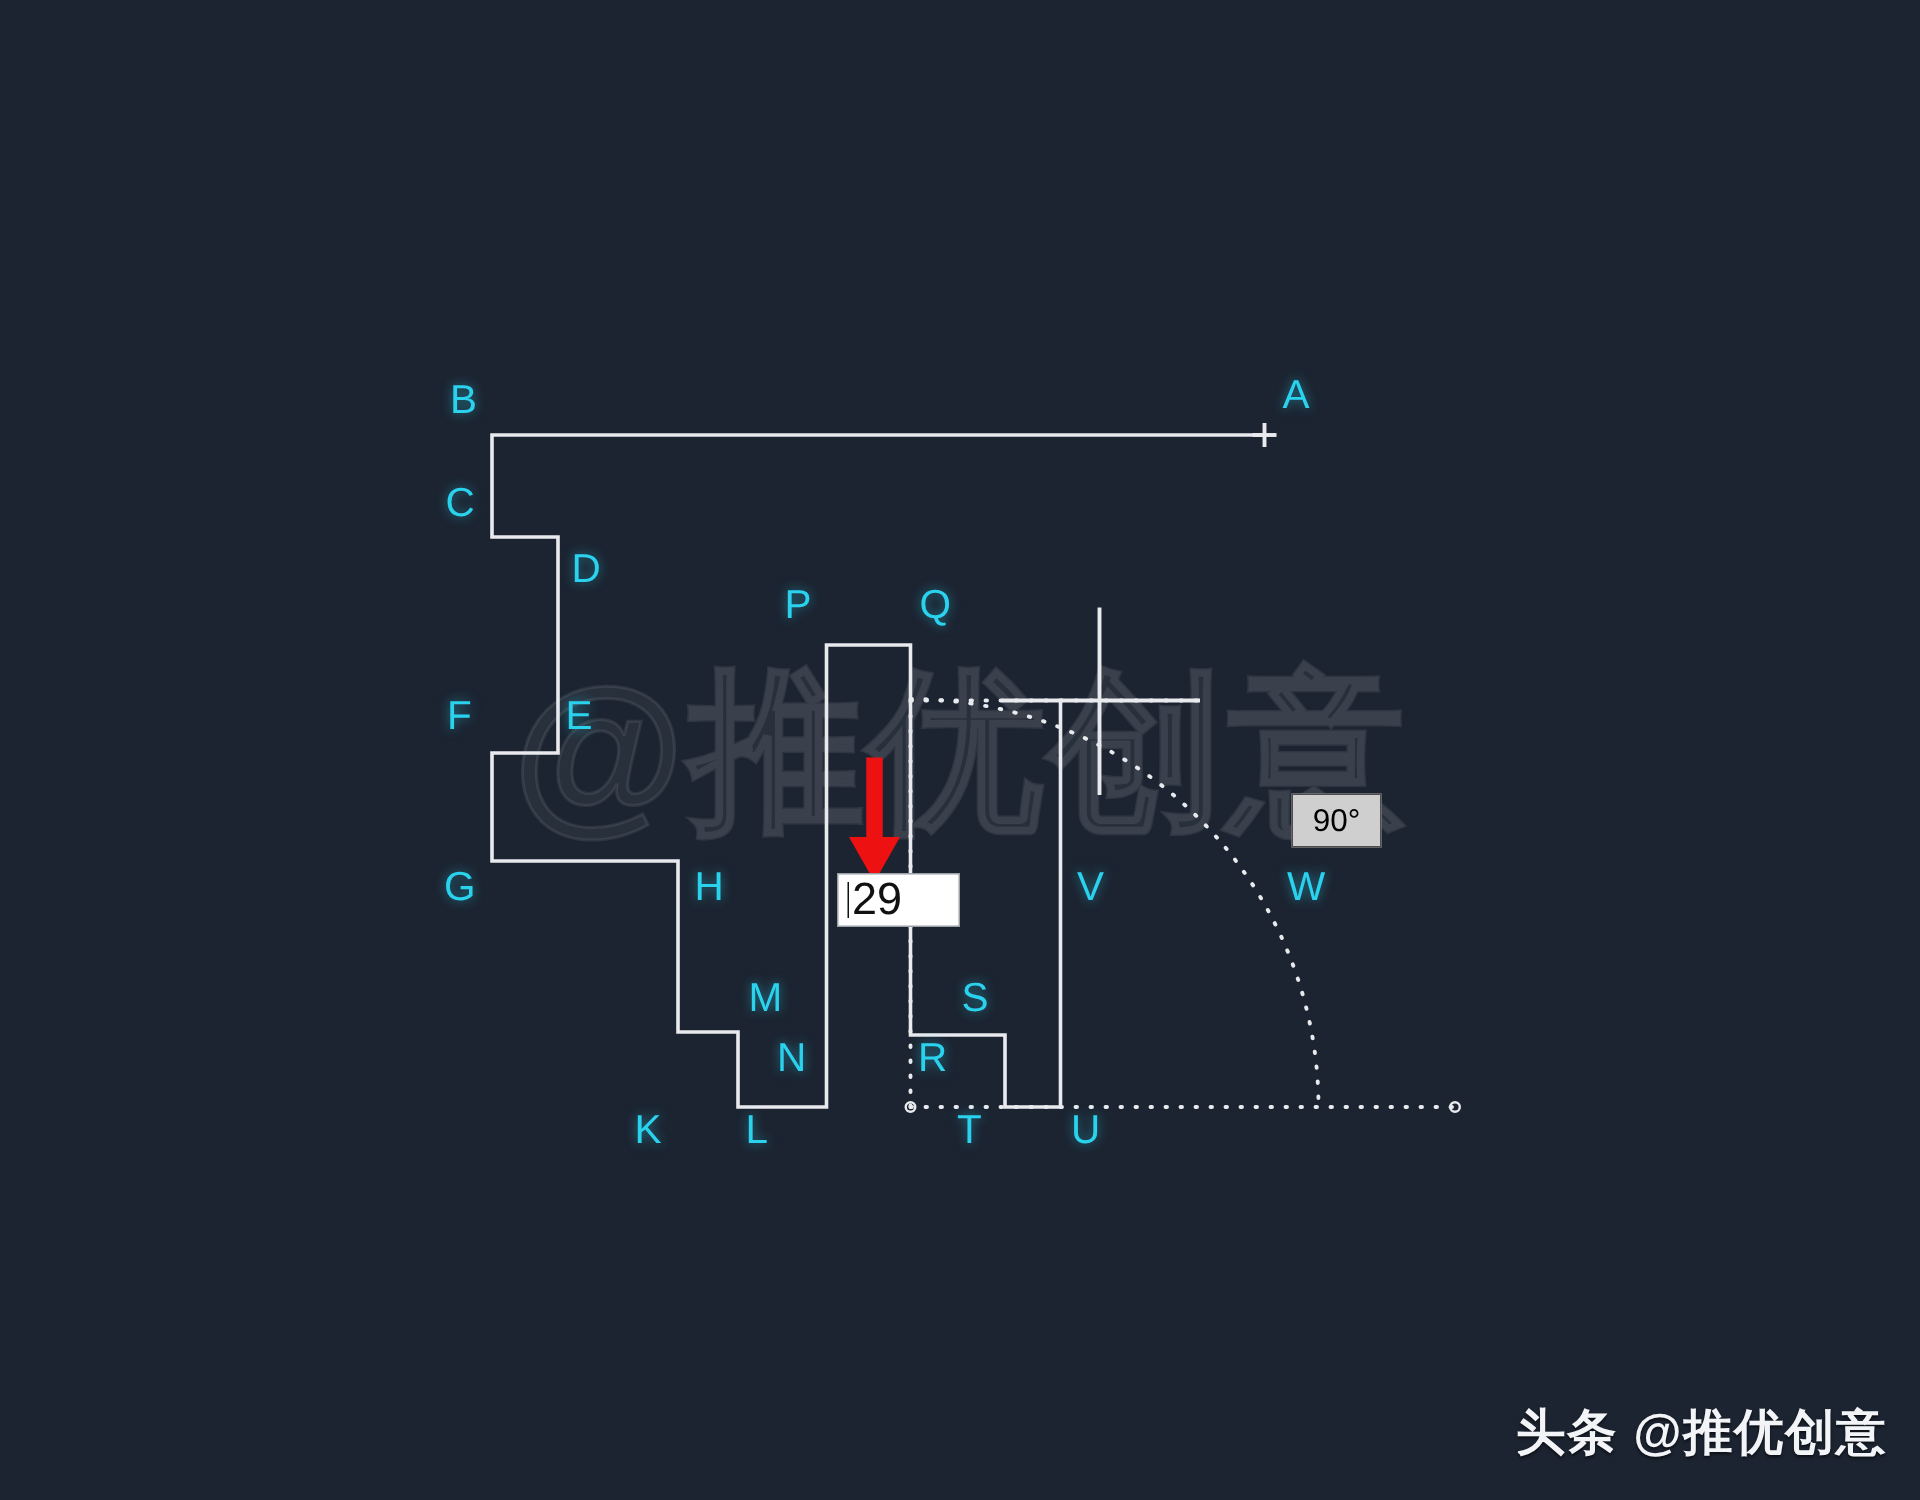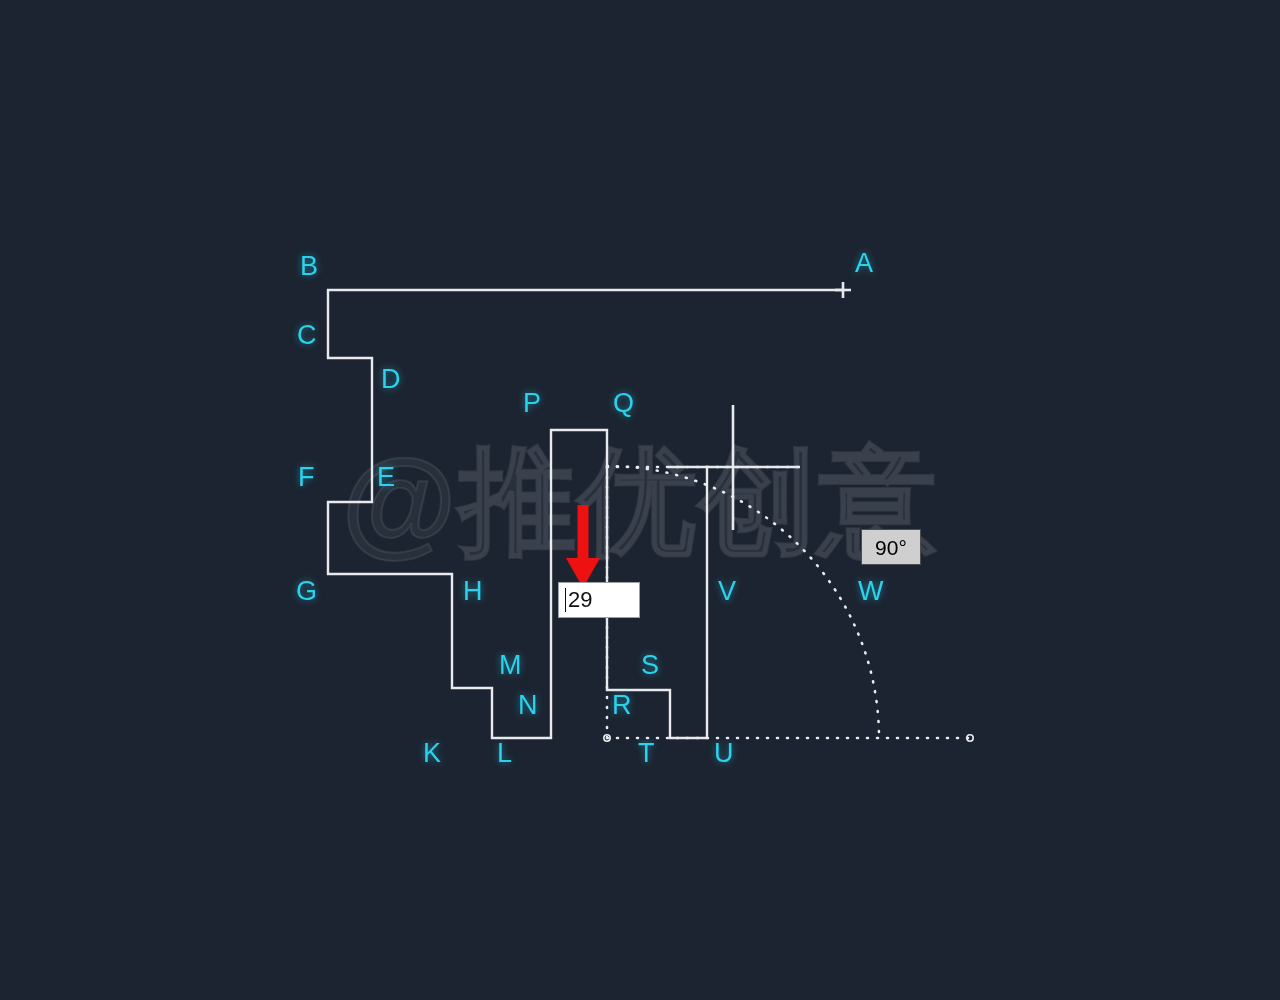--- a/index.html
+++ b/index.html
@@ -84,21 +84,21 @@
     height: 36px;
     background: #ffffff;
     border: 1px solid #9aa0a6;
     box-sizing: border-box;
     display: flex;
     align-items: center;
     padding-left: 9px;
   }
   .dyn-input .val {
     color: #111111;
-    font-size: 22px;
+    font-size: 30px;
     font-family: "Liberation Sans", sans-serif;
     line-height: 1;
   }
   .dyn-input .caret {
     position: absolute;
     left: 6px;
     top: 5px;
     bottom: 5px;
     width: 1px;
     background: #111;
@@ -185,14 +185,15 @@
 
   <div class="dyn-input">
     <span class="caret"></span>
     <span class="val">29</span>
   </div>
 
   <div class="angle-tip">
     <span>90°</span>
   </div>
 
+  <div class="watermark-corner">头条 @推优创意</div>
 
 </div>
 
 </body></html>

